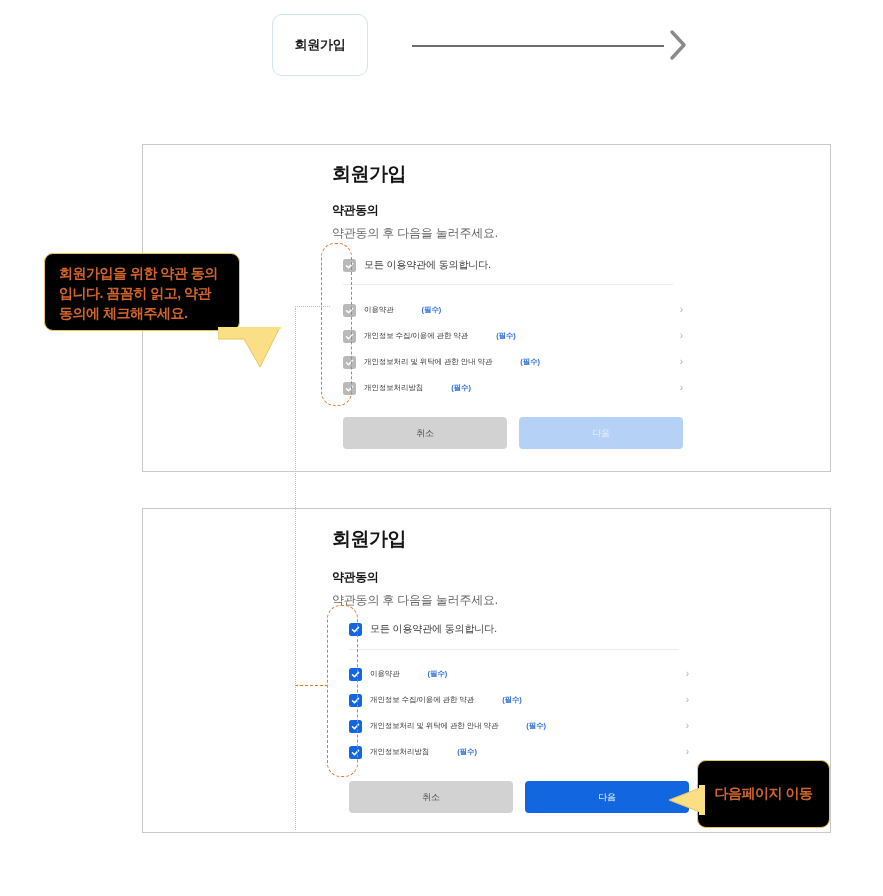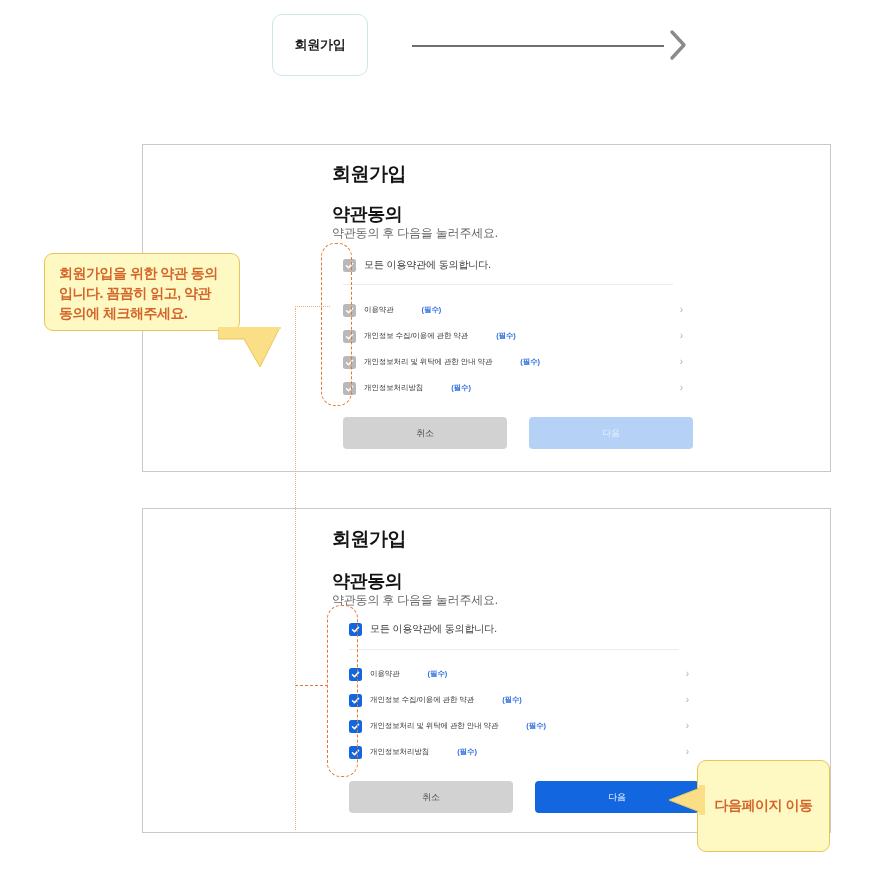--- a/index.html
+++ b/index.html
@@ -79,21 +79,21 @@
     width: 370px;
     height: 100%;
   }
   .panel-title {
     font-size: 19px;
     font-weight: bold;
     letter-spacing: -0.5px;
     color: #141414;
   }
   .panel-sub {
-    font-size: 18px;
+    font-size: 12px;
     font-weight: bold;
     letter-spacing: -0.4px;
     color: #141414;
   }
   .panel-desc {
     font-size: 12px;
     color: #666;
     letter-spacing: -0.2px;
   }
 
@@ -150,58 +150,58 @@
     align-items: center;
     justify-content: center;
   }
   .cb.gray { background: #b9b9b9; }
   .cb.blue { background: #1266e0; }
   .cb svg { display: block; }
 
   
   .actions {
     display: flex;
-    gap: 22px;
+    gap: 12px;
   }
   .btn {
     height: 32px;
     border-radius: 4px;
     display: flex;
     align-items: center;
     justify-content: center;
     font-size: 9px;
     letter-spacing: -0.2px;
     border: none;
     box-sizing: border-box;
   }
   .btn-cancel { width: 164px; background: #d2d2d2; color: #4b4b4b; }
   .btn-next-disabled { width: 164px; background: #b5d1f5; color: #e9f1fc; }
   .btn-next-active { width: 164px; background: #1266e0; color: #ffffff; }
 
   
   .callout {
     position: absolute;
-    background: #fef9c3;
+    background: #000000;
     border: 1px solid #e9c558;
     border-radius: 9px;
     color: #d4652a;
     font-weight: bold;
     letter-spacing: -0.5px;
     box-sizing: border-box;
   }
   #callout-left {
     left: 44px; top: 253px;
     width: 196px; height: 78px;
     padding: 10px 12px 0 14px;
     font-size: 14px;
     line-height: 1.42;
   }
   #callout-right {
     left: 697px; top: 760px;
-    width: 133px; height: 92px;
+    width: 133px; height: 68px;
     display: flex; align-items: center; justify-content: center;
     font-size: 14px;
   }
   .tail { position: absolute; }
   #tail-left  { left: 218px; top: 327px; width: 70px; height: 42px; }
   #tail-right { left: 669px; top: 784px; width: 36px; height: 34px; }
 
   
   .dash-box {
     position: absolute;

